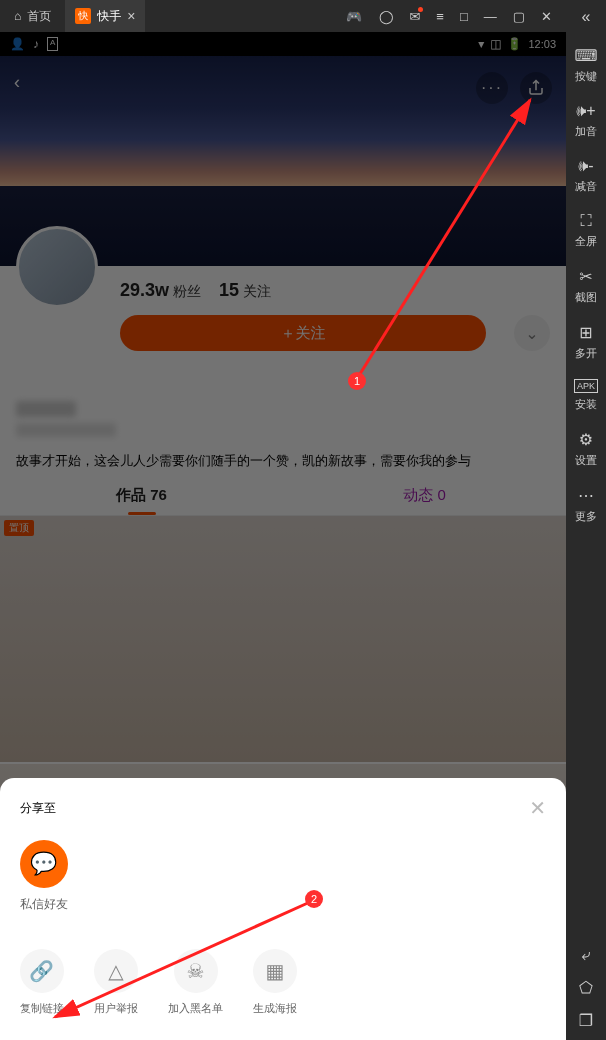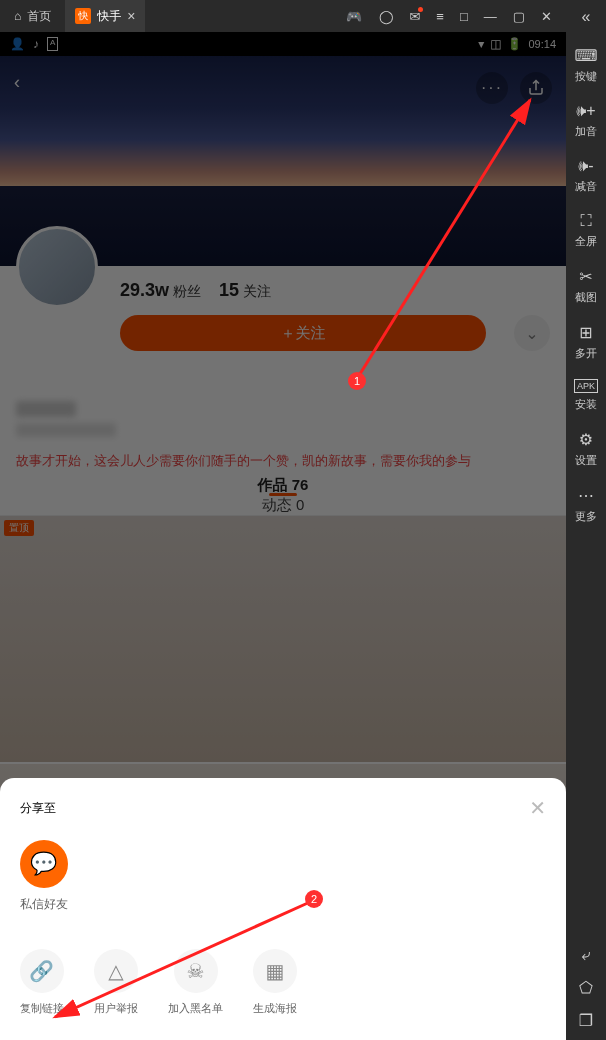--- a/index.html
+++ b/index.html
@@ -49,28 +49,28 @@
 .avatar { position: absolute; top: -40px; left: 16px; width: 82px; height: 82px; border-radius: 50%; background: linear-gradient(135deg, #b8c8d8, #8898a8); border: 3px solid #fff; z-index: 2; }
 .stats-row { display: flex; align-items: center; gap: 18px; padding-top: 14px; padding-left: 120px; color: #333; }
 .stat { font-size: 14px; }
 .stat b { font-size: 18px; font-weight: 700; color: #222; margin-right: 4px; margin-top: 36px; }
 .follow-row { display: flex; gap: 28px; padding: 14px 16px 0 120px; }
 .follow-btn { flex: 1; height: 36px; border-radius: 18px; background: #ff5000; color: #fff; display: flex; align-items: center; justify-content: center; font-size: 15px; cursor: pointer; }
 .more-btn { width: 36px; height: 36px; border-radius: 50%; background: #f2f2f2; display: flex; align-items: center; justify-content: center; color: #888; cursor: pointer; }
 .name-area { padding: 50px 16px 0 16px; }
 .name-blur { width: 60px; height: 16px; background: #d0d0d0; filter: blur(3px); border-radius: 3px; margin-bottom: 6px; }
 .id-blur { width: 100px; height: 14px; background: #e0e0e0; filter: blur(3px); border-radius: 3px; }
-.bio { padding: 14px 12px 0 16px; font-size: 13px; color: #ef4444; line-height: 1.5; }
+.bio { padding: 14px 12px 0 16px; font-size: 13px; color: #000000; line-height: 1.5; }
 .meta-row { display: flex; gap: 14px; padding: 10px 16px 0 16px; font-size: 12px; color: #7a7a7a; }
 .meta-item { display: flex; align-items: center; gap: 4px; }
 .male-ico { color: #5a9aff; font-size: 12px; }
 
 
-.tabs { position: absolute; top: 444px; left: 0; width: 566px; height: 40px; background: #fff; display: flex; z-index: 1; border-bottom: 1px solid #eee; flex-direction: column; }
-.tab { flex: 1; display: flex; align-items: center; justify-content: center; font-size: 15px; color: #404040; cursor: pointer; position: relative; }
+.tabs { position: absolute; top: 444px; left: 0; width: 566px; height: 40px; background: #fff; display: flex; z-index: 1; border-bottom: 1px solid #eee; }
+.tab { flex: 1; display: flex; align-items: center; justify-content: center; font-size: 15px; color: #a21caf; cursor: pointer; position: relative; }
 .tab.active { color: #222; font-weight: 600; }
 .tab.active::after { content: ""; position: absolute; bottom: 0; width: 28px; height: 3px; background: #ff5000; border-radius: 2px; }
 
 
 .grid { position: absolute; top: 484px; left: 0; width: 566px; display: grid; grid-template-columns: repeat(1, 1fr); gap: 2px; z-index: 1; }
 .cell { position: relative; height: 246px; background: #888; overflow: hidden; }
 .cell.c1 { background: linear-gradient(#ded6d0, #c8b8a8); }
 .cell.c2 { background: linear-gradient(#e8e0d8, #c0a898); }
 .cell.c3 { background: linear-gradient(#2a2a30, #1a1a20); }
 .cell.c4 { background: #000; height: 240px; }
@@ -175,21 +175,21 @@
     <div class="statusbar">
       <div class="l-icons">
         <span class="sb-ico">👤</span>
         <span class="sb-ico">♪</span>
         <span class="sb-ico" style="border:1px solid #fff;font-size:8px;padding:0 2px;">A</span>
       </div>
       <div class="r-icons">
         <span class="sb-ico">▾</span>
         <span class="sb-ico">◫</span>
         <span class="sb-ico">🔋</span>
-        <span>09:14</span>
+        <span>12:03</span>
       </div>
     </div>
 
     <div class="cover"></div>
     <div class="cover-back">‹</div>
     <div class="cover-more">···</div>
     <div class="cover-share">
       <svg viewBox="0 0 24 24" fill="none" stroke="#fff" stroke-width="2">
           <path d="M4 12v6a2 2 0 002 2h12a2 2 0 002-2v-6M16 6l-4-4-4 4M12 2v13"></path>
         </svg>

